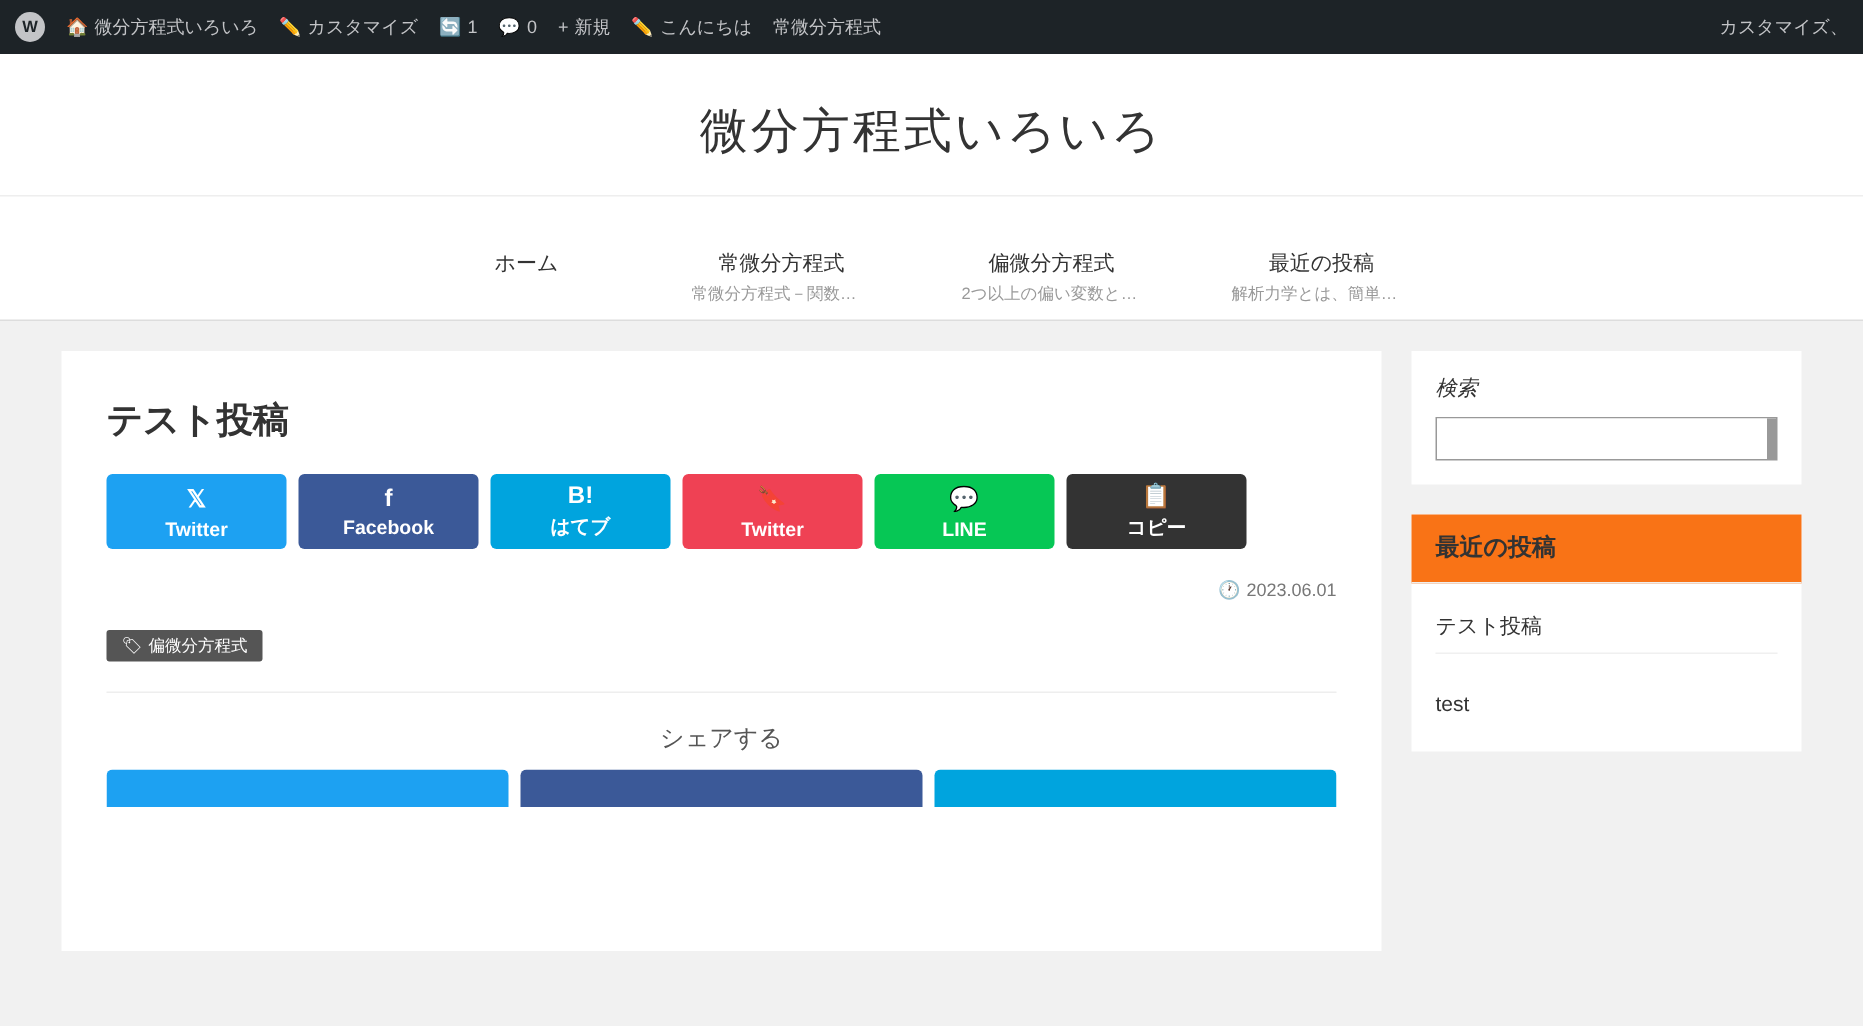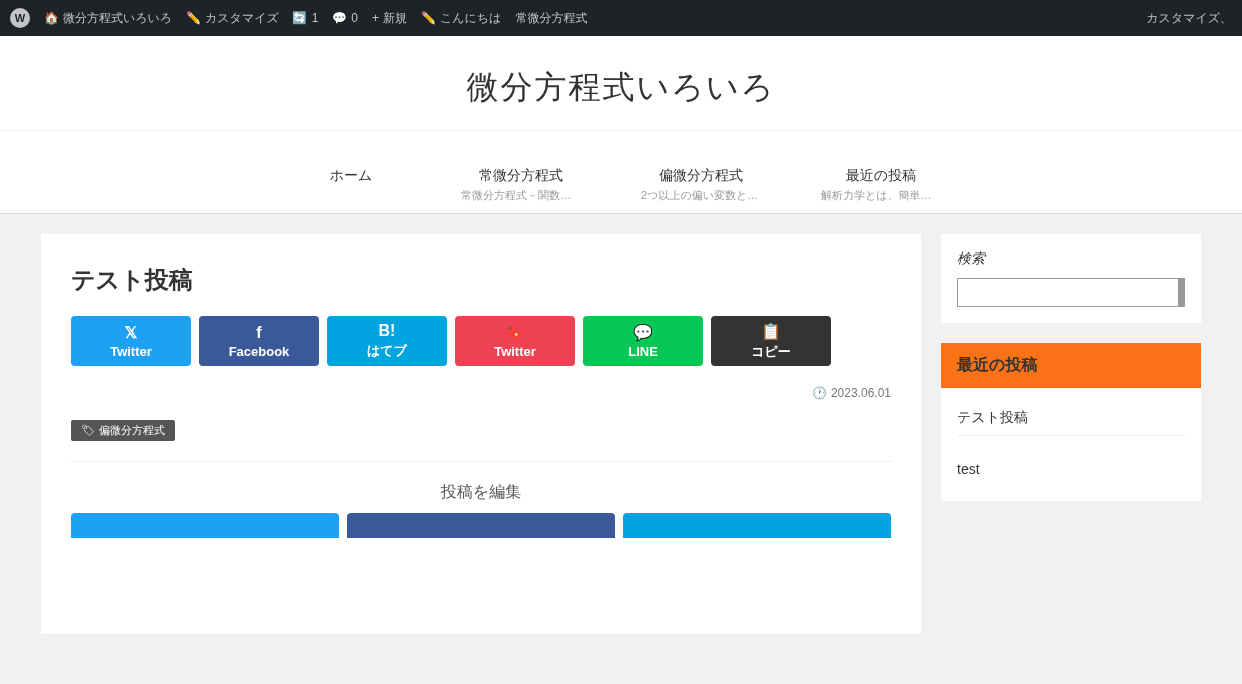--- a/index.html
+++ b/index.html
@@ -327,21 +327,21 @@
       <span>2023.06.01</span>
     </div>
 
     <div class="post-category">
       <span class="category-tag">
         <span>🏷</span>
         <span>偏微分方程式</span>
       </span>
     </div>
 
-    <div class="share-section-title">投稿を編集</div>
+    <div class="share-section-title">シェアする</div>
 
     <div class="bottom-share">
       <div class="bottom-btn" style="background:#1da1f2; border-radius:4px;"></div>
       <div class="bottom-btn" style="background:#3b5998; border-radius:4px;"></div>
       <div class="bottom-btn" style="background:#00a4de; border-radius:4px;"></div>
     </div>
   </div>
 
   <aside id="sidebar">
 

